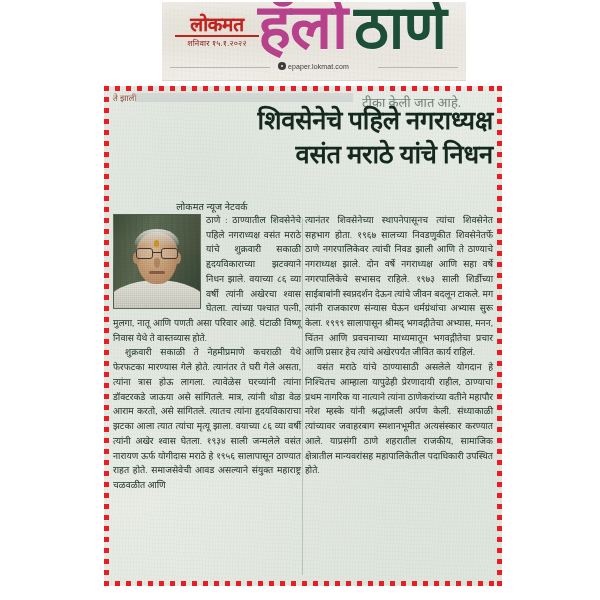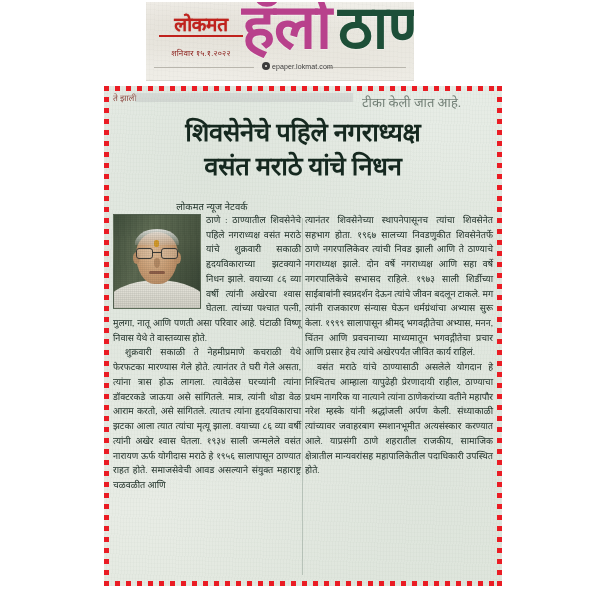--- a/index.html
+++ b/index.html
@@ -15,23 +15,23 @@
   #page {
     position: relative;
     width: 600px;
     height: 600px;
     background: #ffffff;
   }
 
   
   #masthead {
     position: absolute;
-    left: 146px;
+    left: 162px;
     top: 2px;
-    width: 268px;
+    width: 304px;
     height: 78px;
     background:
       radial-gradient(ellipse at 20% 30%, rgba(220,215,205,0.55) 0%, rgba(255,255,255,0) 55%),
       radial-gradient(ellipse at 75% 70%, rgba(225,222,212,0.45) 0%, rgba(255,255,255,0) 60%),
       linear-gradient(176deg, #f3f1ec 0%, #ebe9e2 45%, #f1efe9 100%);
     overflow: hidden;
     border-bottom: 1px solid #d9d7d0;
   }
 
   #masthead .grain {
@@ -58,21 +58,21 @@
     font-size: 19px;
     color: #c0221d;
     letter-spacing: -0.3px;
     text-shadow: 0 0 1px rgba(170,30,25,.5);
     border-bottom: 2px solid #c0221d;
     padding-bottom: 1px;
     display: block;
   }
   #lokmat-date {
     display: block;
-    margin-top: 13px;
+    margin-top: 3px;
     font-family: "Liberation Serif", serif;
     font-size: 8px;
     color: #8a1b17;
     letter-spacing: .2px;
   }
 
   #hello-word {
     position: absolute;
     left: 96px;
     top: -6px;
@@ -249,23 +249,23 @@
     font-size: 13px;
     color: #4a5a50;
     opacity: .75;
     white-space: nowrap;
   }
 
   
   #headline {
     position: absolute;
     left: 0;
-    top: 24px;
+    top: 12px;
     width: 100%;
-    text-align: center;
+    text-align: right;
     font-family: "Liberation Serif", serif;
     font-weight: bold;
     font-size: 25.5px;
     line-height: 1.34;
     color: #15281f;
     letter-spacing: -0.2px;
   }
   #headline .hl-line { display: block; }
 
   

